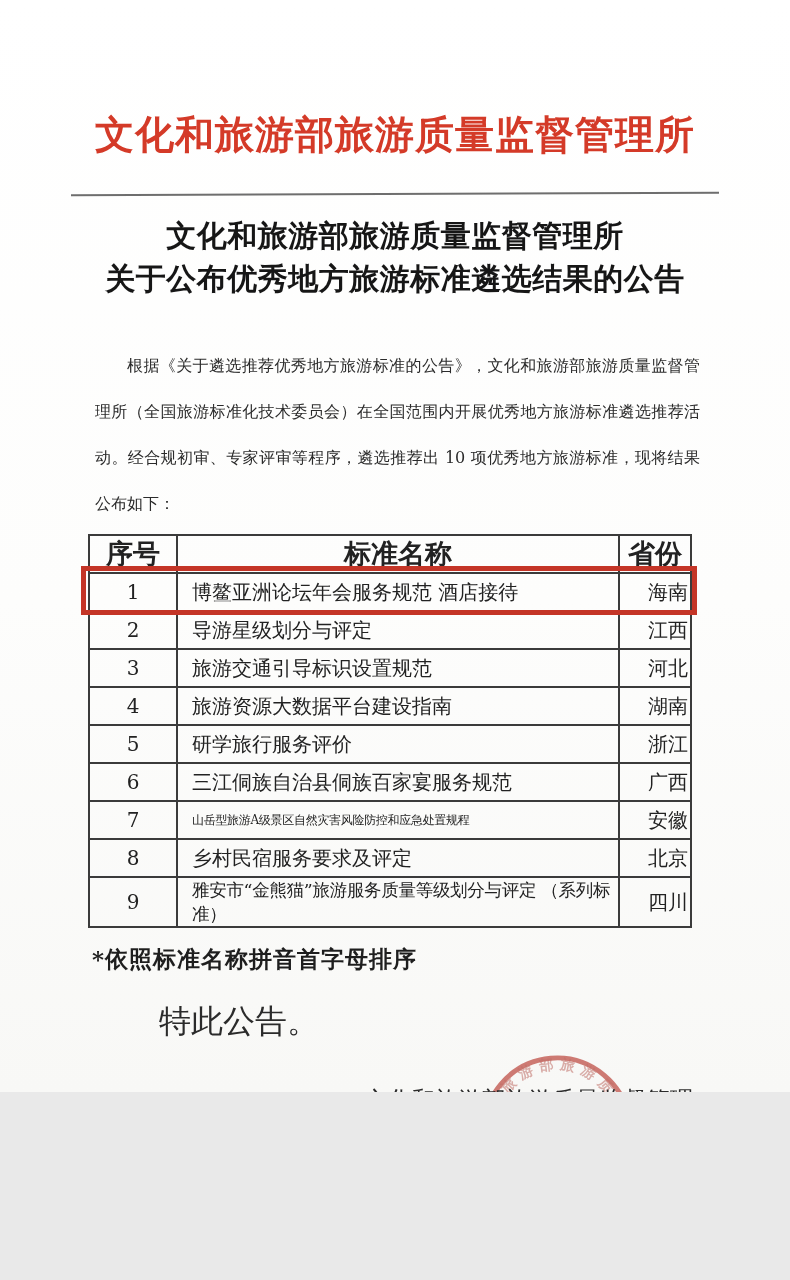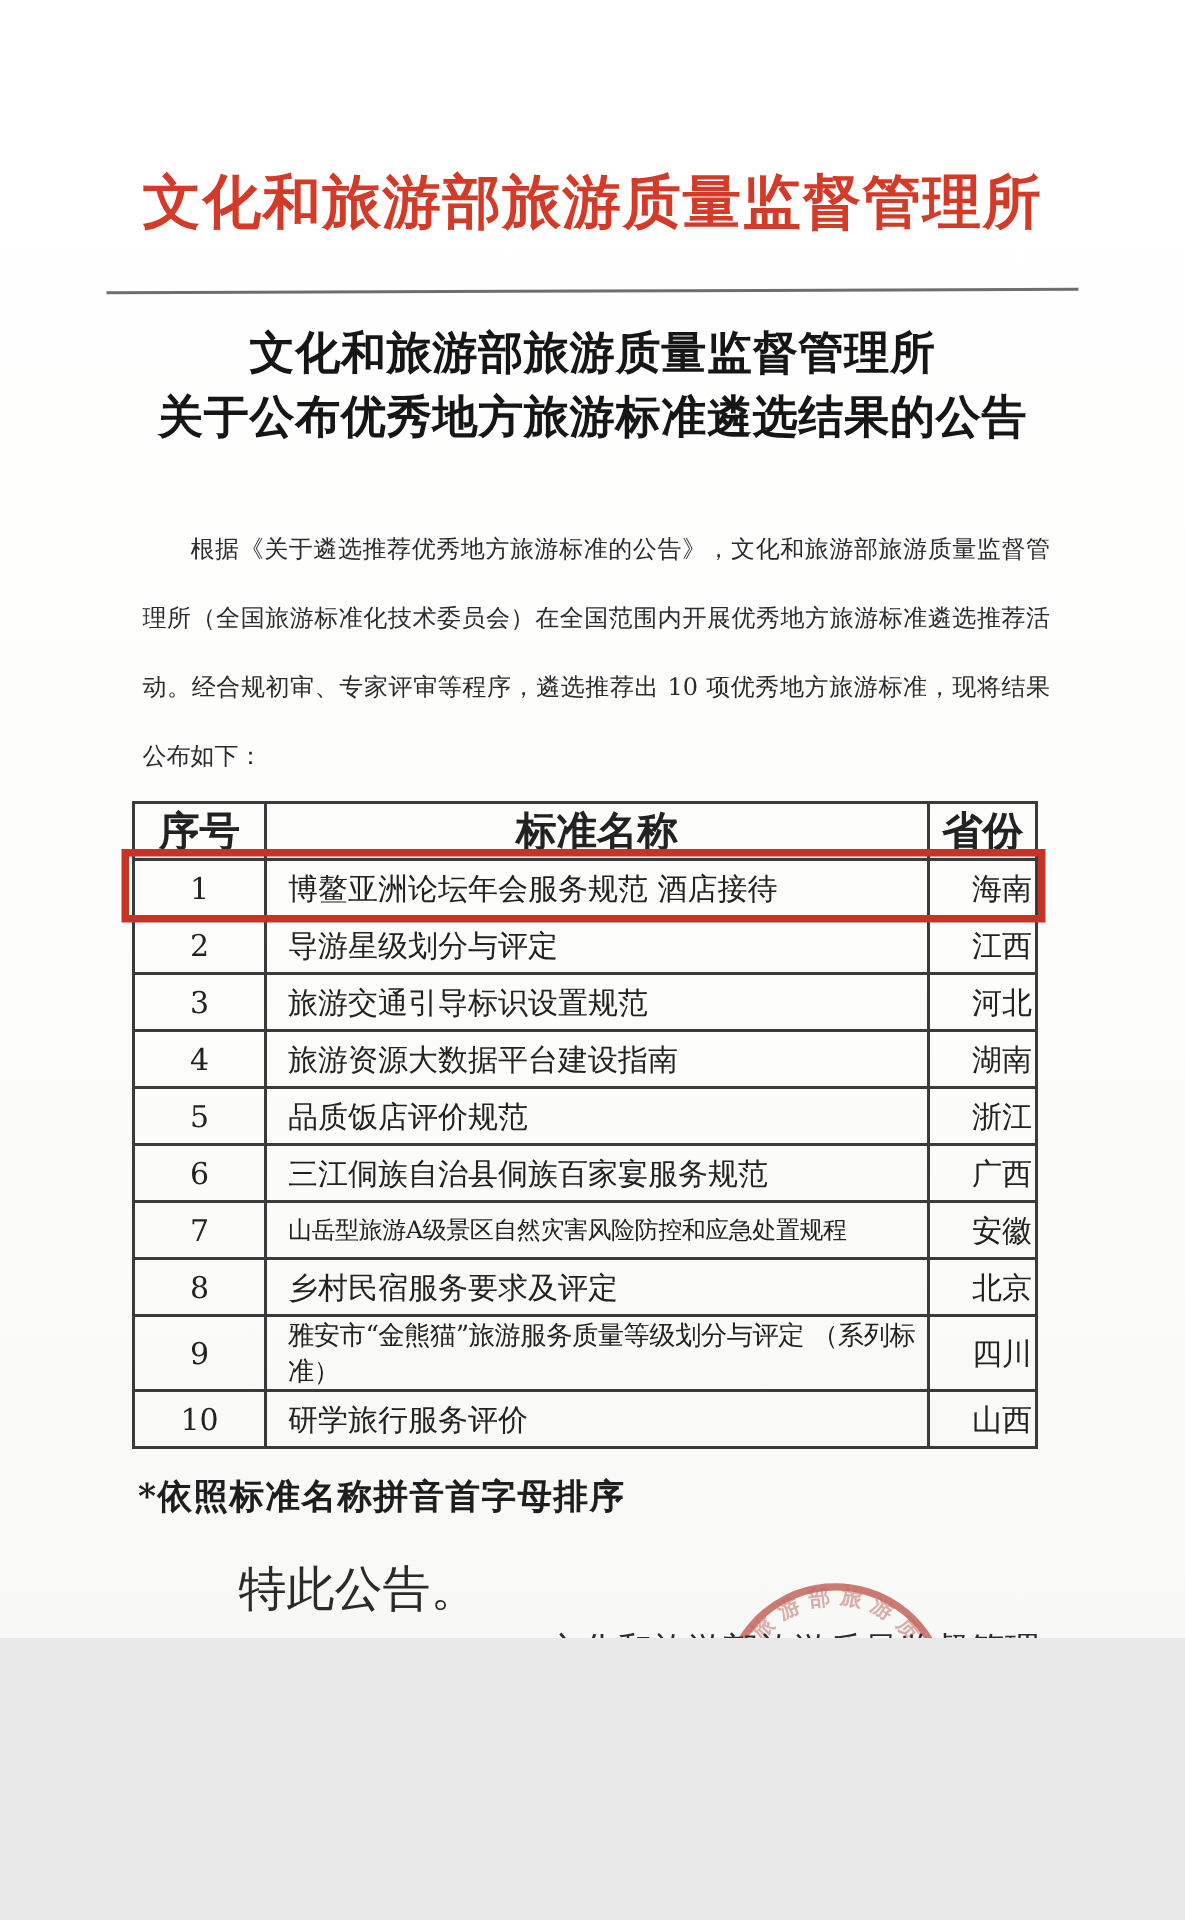--- a/index.html
+++ b/index.html
@@ -71,21 +71,21 @@
     font-size:27px;
     font-weight:bold;
     text-align:center;
   }
   col.c-no   { width:88px; }
   col.c-name { width:442px; }
   col.c-prov { width:72px; }
   td.cell-no   { height:38px; text-align:center; font-size:20px; }
   td.cell-name { height:38px; text-align:left; padding-left:14px; font-size:20px; }
   td.cell-prov { height:38px; text-align:center; font-size:20px;padding-left:26px; }
-  tr.row-7 td.cell-name { font-size:16px; letter-spacing:-0.3px; }
+  tr.row-7 td.cell-name { font-size:12px; letter-spacing:-0.3px; }
   tr.row-9 td.cell-name { font-size:17.5px; letter-spacing:-0.3px; }
 
   .highlight-box {
     position:absolute;
     left:-7px; top:32px;
     width:calc(100% + 14px);
     height:49px;
     border:5px solid #c43527;
     pointer-events:none;
   }
@@ -174,21 +174,21 @@
             <td class="cell-name">旅游交通引导标识设置规范</td>
             <td class="cell-prov">河北</td>
           </tr>
           <tr class="row-4">
             <td class="cell-no">4</td>
             <td class="cell-name">旅游资源大数据平台建设指南</td>
             <td class="cell-prov">湖南</td>
           </tr>
           <tr class="row-5">
             <td class="cell-no">5</td>
-            <td class="cell-name">品质饭店评价规范</td>
+            <td class="cell-name">研学旅行服务评价</td>
             <td class="cell-prov">浙江</td>
           </tr>
           <tr class="row-6">
             <td class="cell-no">6</td>
             <td class="cell-name">三江侗族自治县侗族百家宴服务规范</td>
             <td class="cell-prov">广西</td>
           </tr>
           <tr class="row-7">
             <td class="cell-no">7</td>
             <td class="cell-name">山岳型旅游A级景区自然灾害风险防控和应急处置规程</td>
@@ -196,25 +196,20 @@
           </tr>
           <tr class="row-8">
             <td class="cell-no">8</td>
             <td class="cell-name">乡村民宿服务要求及评定</td>
             <td class="cell-prov">北京</td>
           </tr>
           <tr class="row-9">
             <td class="cell-no">9</td>
             <td class="cell-name">雅安市“金熊猫”旅游服务质量等级划分与评定 （系列标准）</td>
             <td class="cell-prov">四川</td>
-          </tr>
-          <tr class="row-10">
-            <td class="cell-no">10</td>
-            <td class="cell-name">研学旅行服务评价</td>
-            <td class="cell-prov">山西</td>
           </tr>
         </tbody>
     </table>
     <div class="highlight-box"></div>
   </div>
 
   <div class="note">*依照标准名称拼音首字母排序</div>
 
   <p class="closing">特此公告。</p>
 

